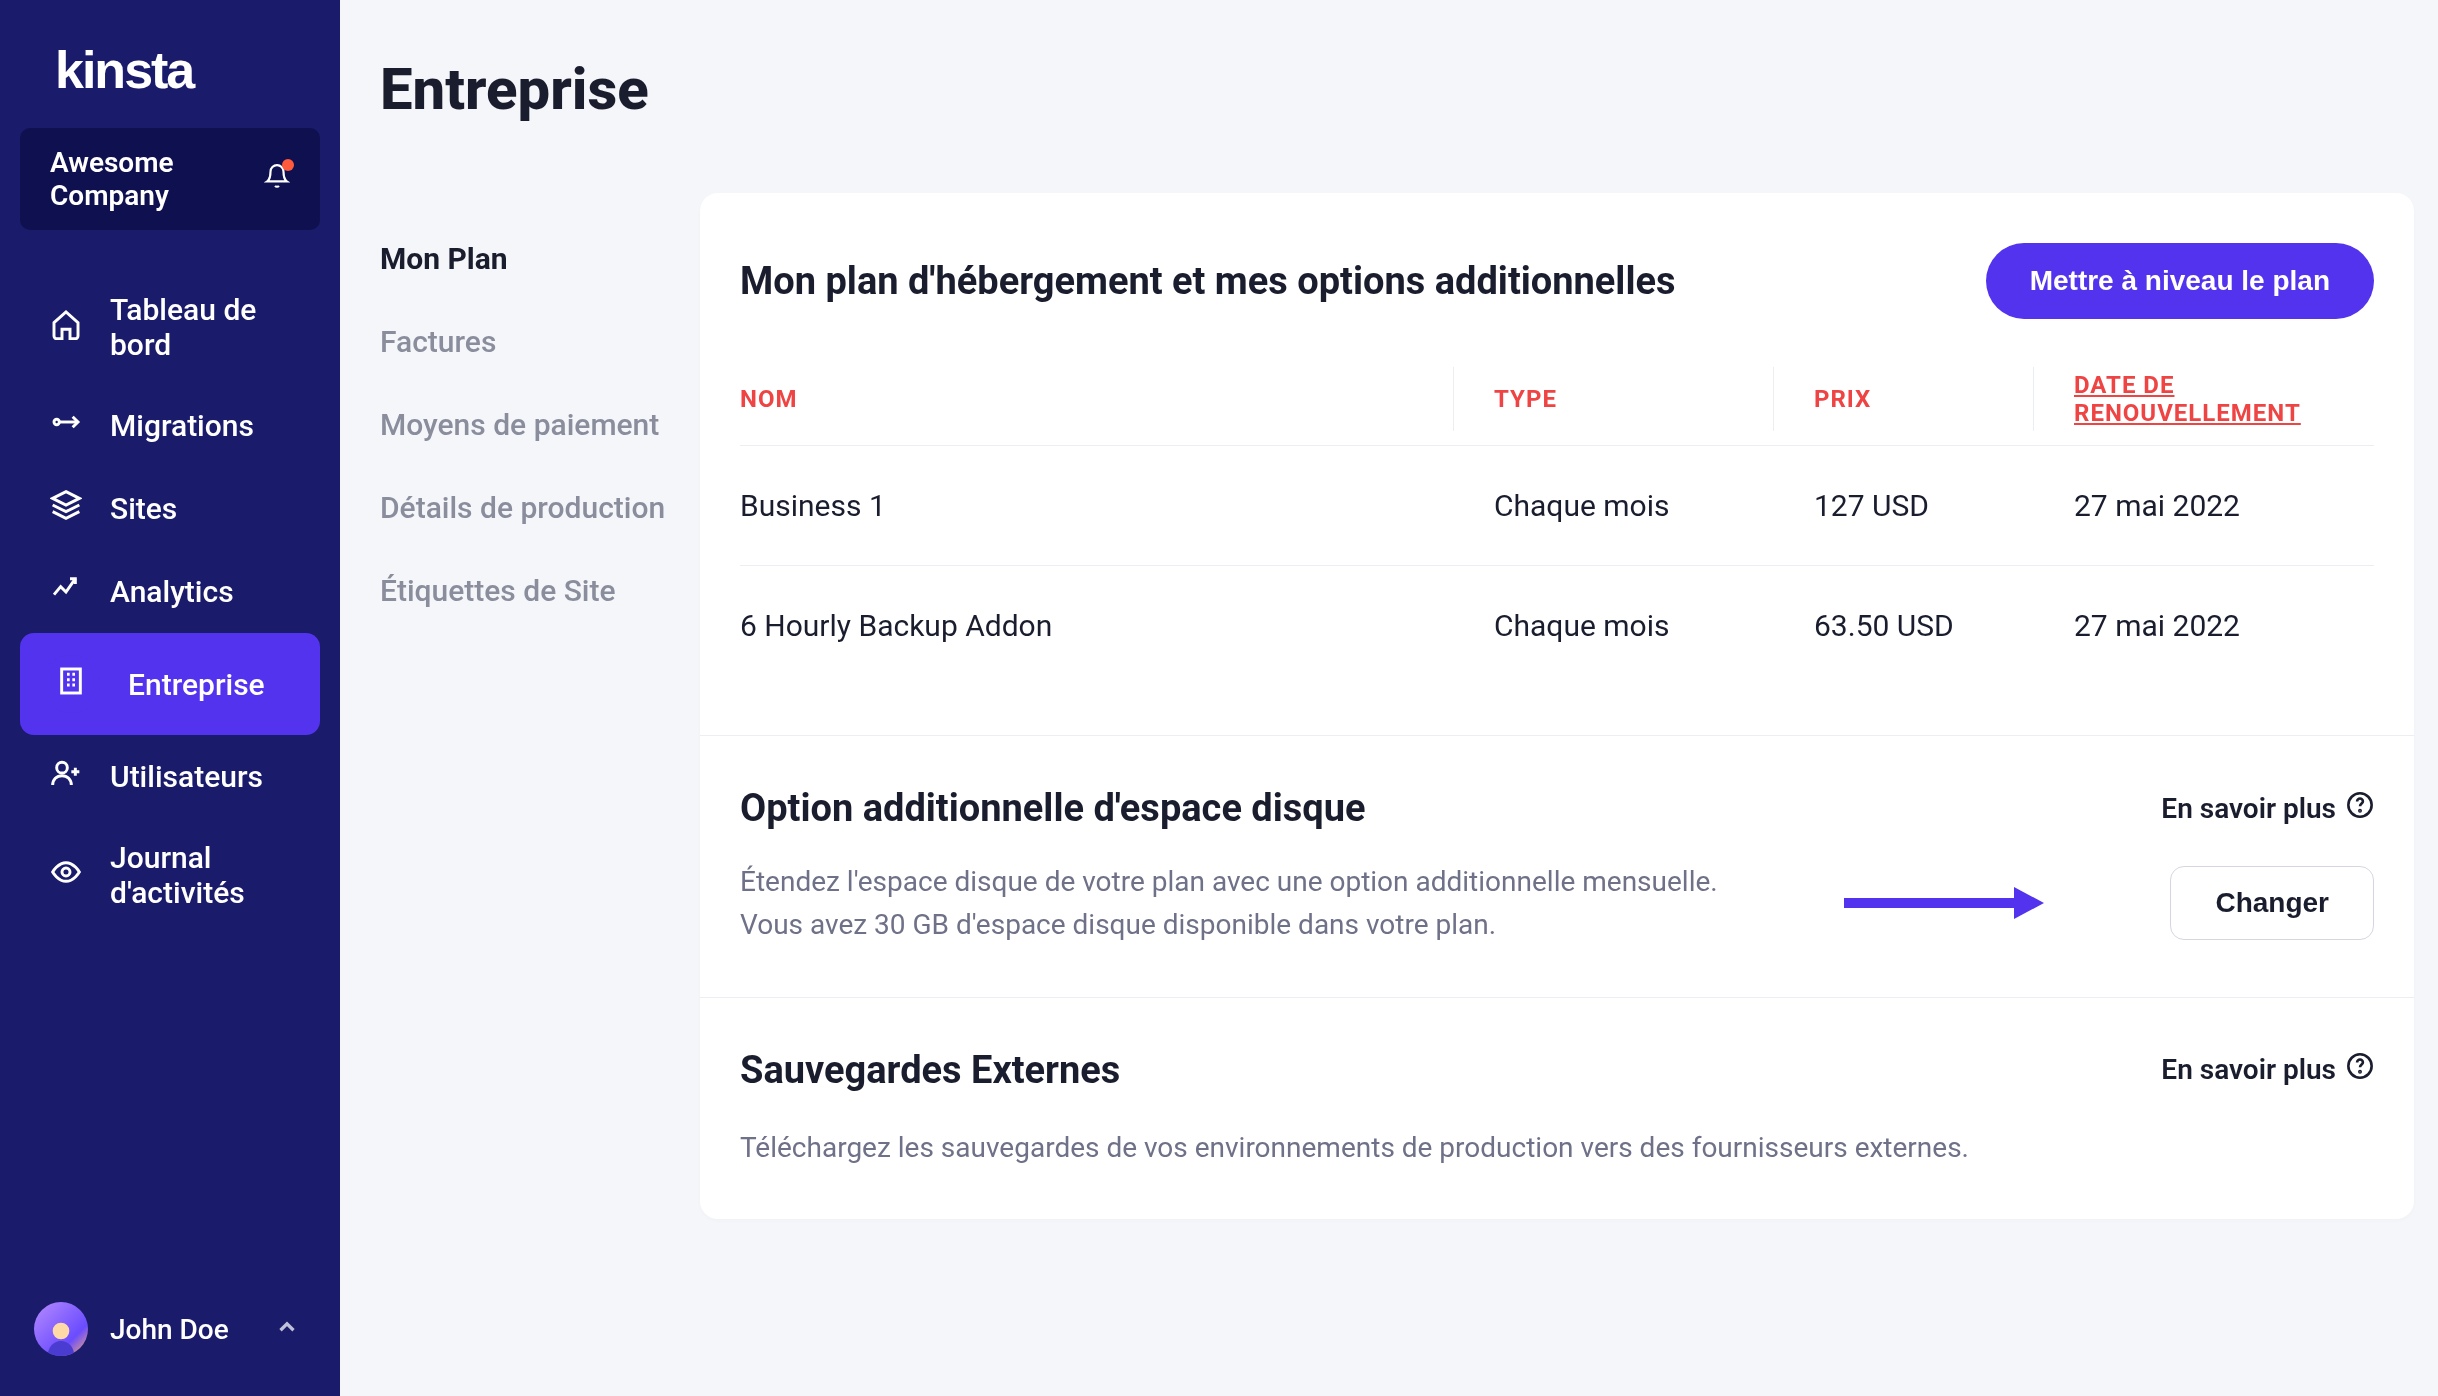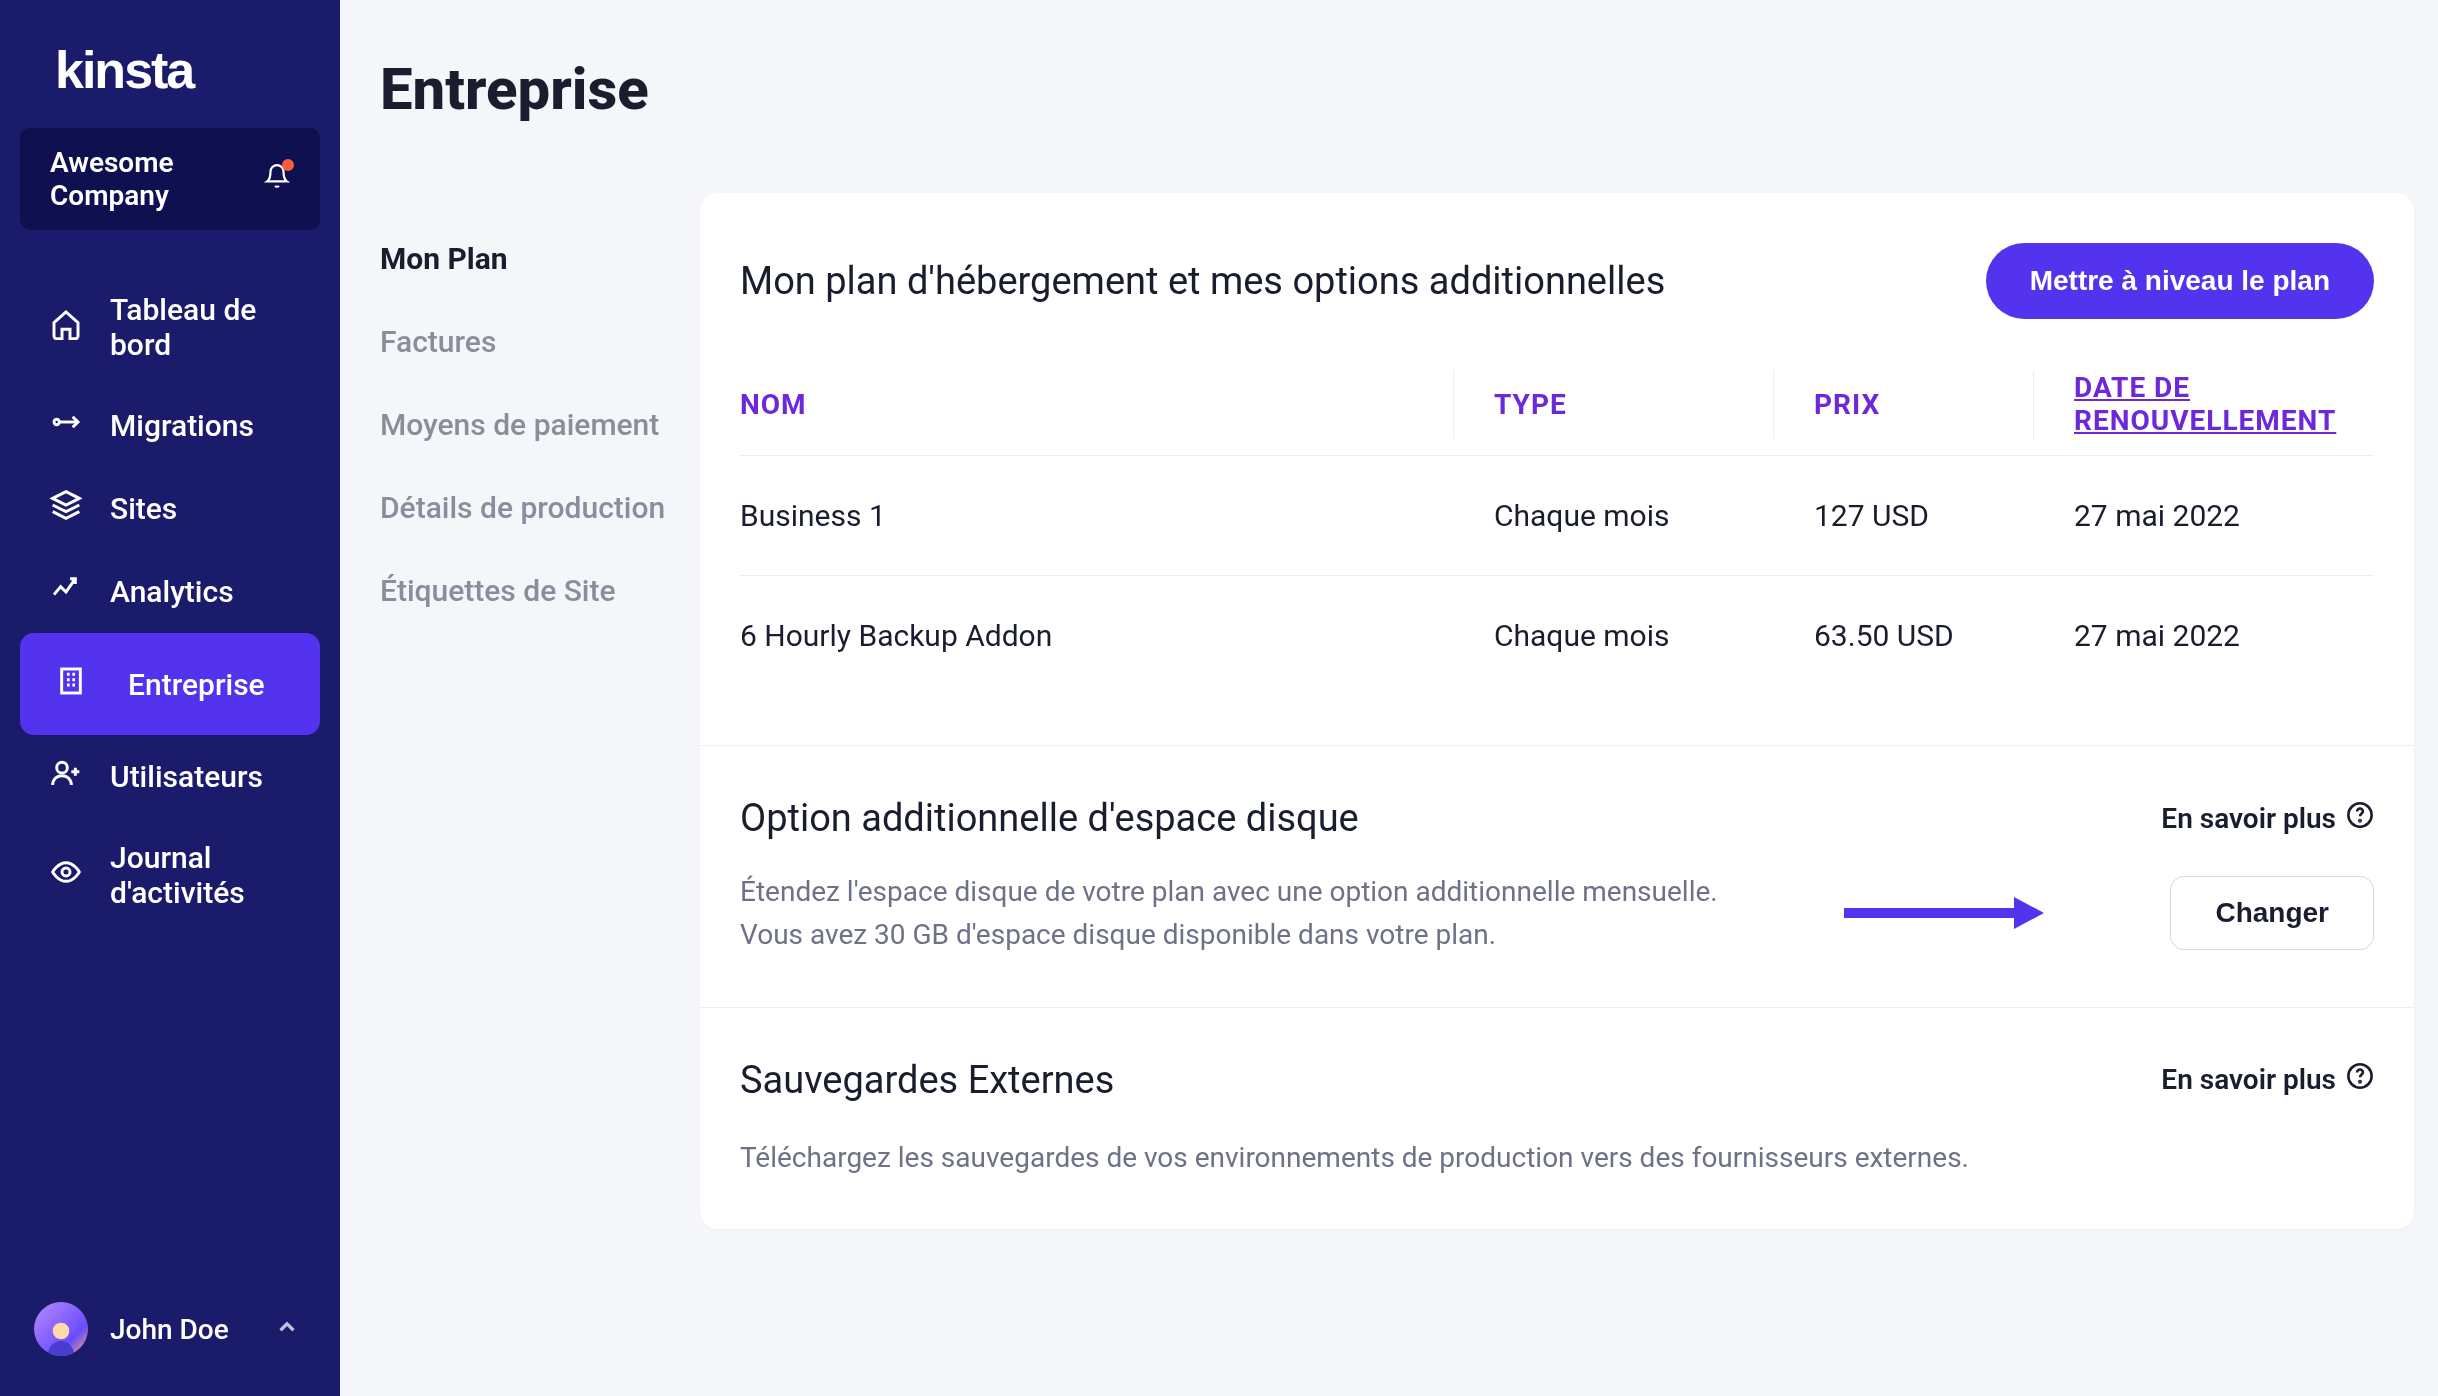--- a/index.html
+++ b/index.html
@@ -94,21 +94,21 @@
   padding: 50px 40px;
   border-bottom: 1px solid #eceef3;
 }
 .card-section:last-child { border-bottom:none; }
 .section-head {
   display:flex; align-items:center; justify-content:space-between;
   margin-bottom: 10px;
 }
 .section-title {
   font-size: 38px;
-  font-weight:400;
+  font-weight:700;
   color:#1a1d2e;
 }
 .learn-more {
   display:flex; align-items:center; gap:10px;
   font-size:28px; font-weight:600; color:#1a1d2e;
 }
 .learn-more svg { width:28px; height:28px; stroke:#1a1d2e; fill:none; stroke-width:2.2; }
 .btn-primary {
   background:#5333ed; color:#fff; border:none;
   border-radius:40px; padding: 22px 44px;
@@ -124,22 +124,22 @@
   max-width: 1100px;
 }
 
 .plan-table { width:100%; margin-top:34px; }
 .plan-row {
   display:grid;
   grid-template-columns: 1fr 320px 260px 340px;
   align-items:center;
 }
 .plan-header .cell {
-  font-size:28px; font-weight:700; letter-spacing:1px;
-  color:#6d28d9; text-transform:uppercase;
+  font-size:24px; font-weight:700; letter-spacing:1px;
+  color:#ef4444; text-transform:uppercase;
   padding: 18px 0;
   border-right:1px solid #eceef3;
 }
 .plan-header .cell:last-child { border-right:none; text-align:right;}
 .plan-header .cell.type, .plan-header .cell.price { padding-left:40px; }
 .plan-body .plan-row { padding: 42px 0; border-top:1px solid #eceef3; }
 .plan-body .cell { font-size:30px; color:#1a1d2e; }
 .plan-body .cell.type, .plan-body .cell.price { padding-left:40px; }
 .plan-body .cell.renew { text-align:left; padding-left:40px;}
 .plan-header .cell.renew { text-align:left; padding-left:40px;text-decoration:underline;}

